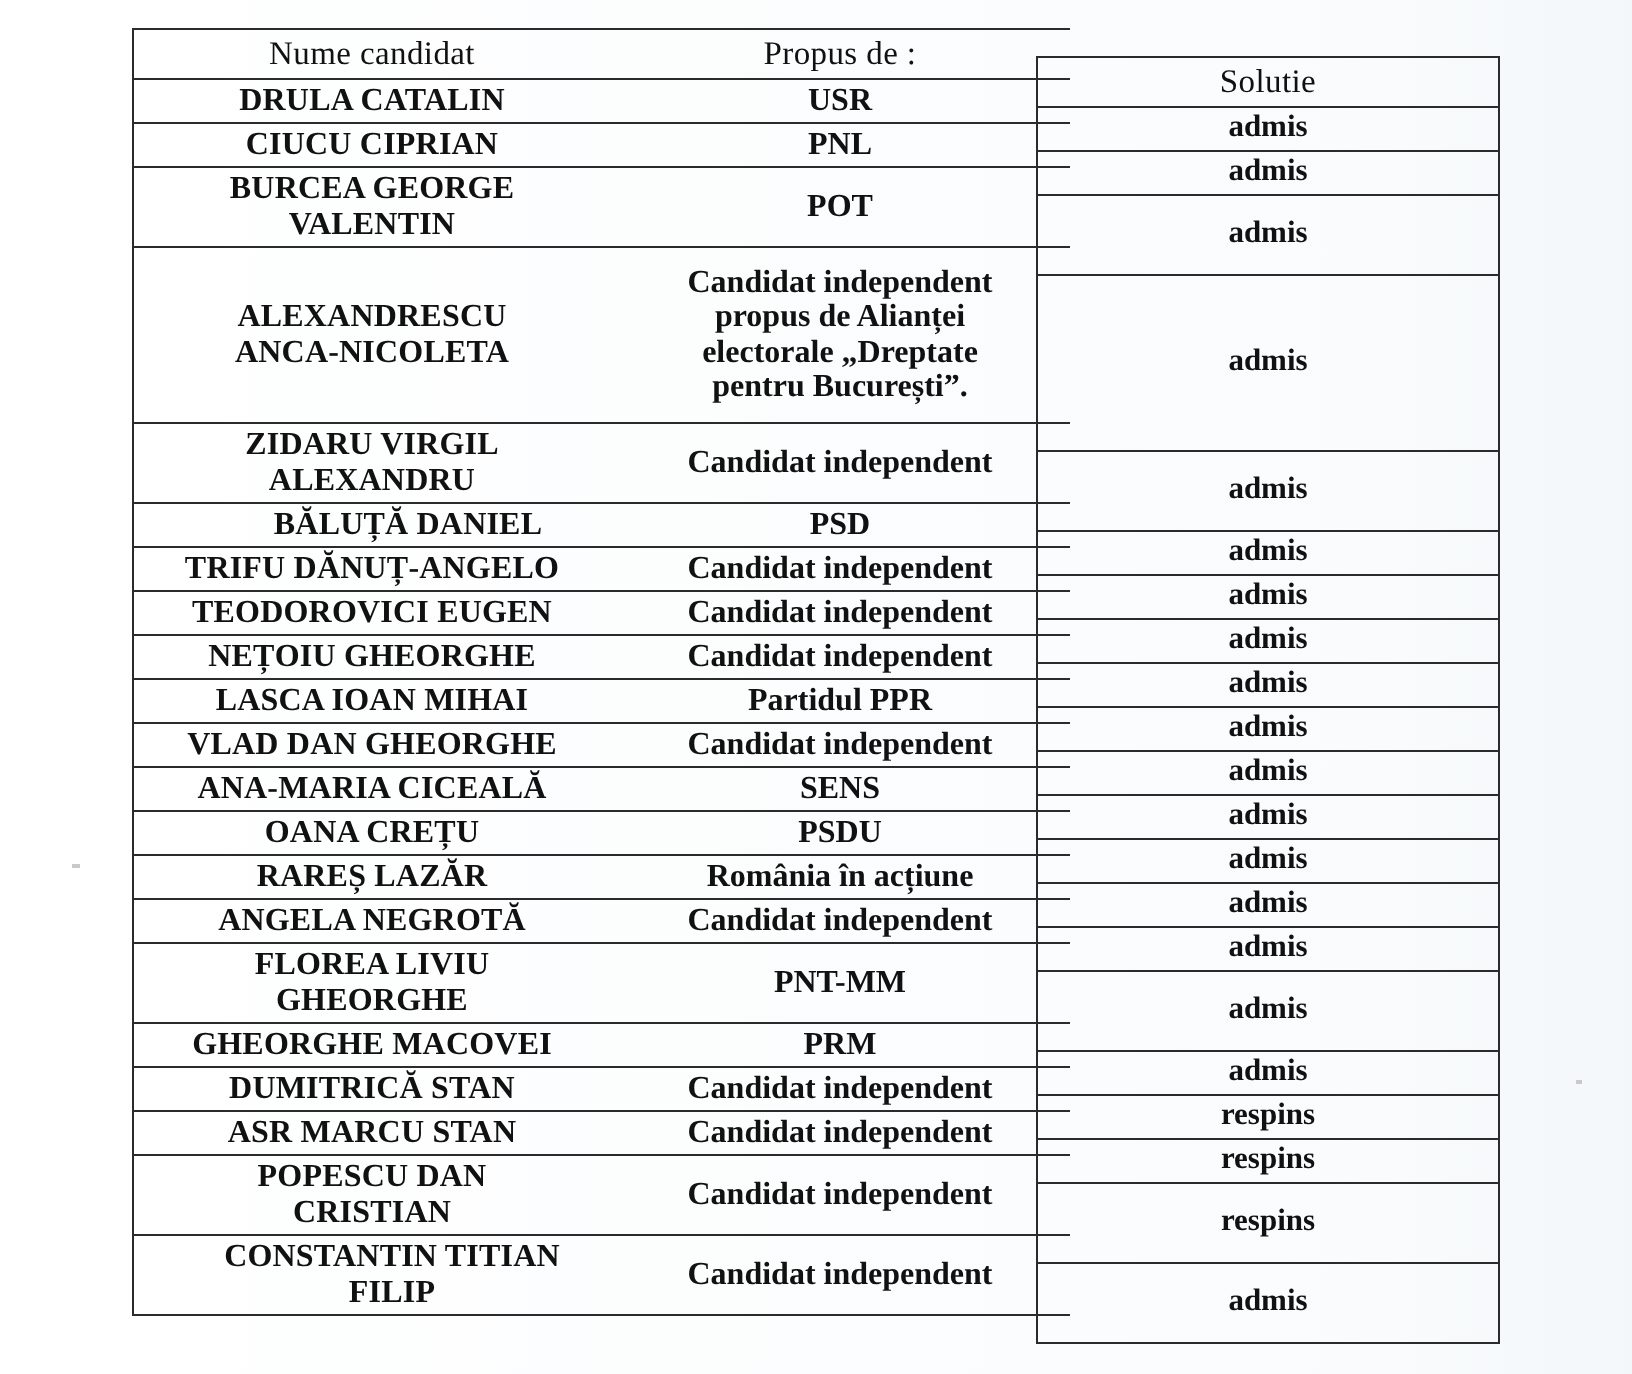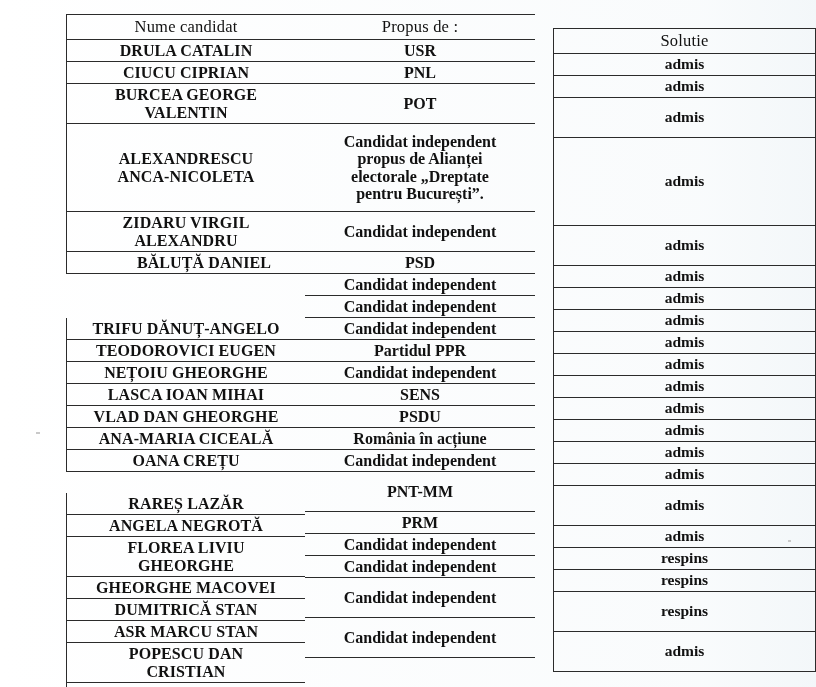--- a/index.html
+++ b/index.html
@@ -39,21 +39,21 @@
   }
 
   
   .col {
     position: absolute;
     top: 0;
     box-sizing: border-box;
   }
   .col-name   { left: 0px;   width: 239px; }
   .col-party  { left: 239px; width: 230px; }
-  .col-sol    { left: 487px; width: 263px; }
+  .col-sol    { left: 452px; width: 232px; }
 
   .cell {
     box-sizing: border-box;
     border-left: 1.5px solid #2b2b2b;
     border-right: 1.5px solid #2b2b2b;
     border-bottom: 1.5px solid #2b2b2b;
     display: flex;
     align-items: center;
     justify-content: center;
     text-align: center;
@@ -103,28 +103,28 @@
       <div class="cell topline head" style="height: 26px;">Nume candidat</div>
       <div class="cell name" style="height: 22px;">DRULA CATALIN</div>
       <div class="cell name" style="height: 22px;">CIUCU CIPRIAN</div>
       <div class="cell name multi" style="height: 40px;">BURCEA GEORGE
 VALENTIN</div>
       <div class="cell name multi" style="height: 88px;">ALEXANDRESCU
 ANCA-NICOLETA</div>
       <div class="cell name multi" style="height: 40px;">ZIDARU VIRGIL
 ALEXANDRU</div>
       <div class="cell name" style="height: 22px; padding-left: 40px;">BĂLUȚĂ DANIEL</div>
-      <div class="cell name" style="height: 22px; margin-top: 44px;">TRIFU DĂNUȚ-ANGELO</div>
+      <div class="cell name" style="height: 22px;">TRIFU DĂNUȚ-ANGELO</div>
       <div class="cell name" style="height: 22px;">TEODOROVICI EUGEN</div>
       <div class="cell name" style="height: 22px;">NEȚOIU GHEORGHE</div>
       <div class="cell name" style="height: 22px;">LASCA IOAN MIHAI</div>
       <div class="cell name" style="height: 22px;">VLAD DAN GHEORGHE</div>
       <div class="cell name" style="height: 22px;">ANA-MARIA CICEALĂ</div>
       <div class="cell name" style="height: 22px;">OANA CREȚU</div>
-      <div class="cell name" style="height: 22px; margin-top: 21px;">RAREȘ LAZĂR</div>
+      <div class="cell name" style="height: 22px;">RAREȘ LAZĂR</div>
       <div class="cell name" style="height: 22px;">ANGELA NEGROTĂ</div>
       <div class="cell name multi" style="height: 40px;">FLOREA LIVIU
 GHEORGHE</div>
       <div class="cell name" style="height: 22px;">GHEORGHE MACOVEI</div>
       <div class="cell name" style="height: 22px;">DUMITRICĂ STAN</div>
       <div class="cell name" style="height: 22px;">ASR MARCU STAN</div>
       <div class="cell name multi" style="height: 40px;">POPESCU DAN
 CRISTIAN</div>
       <div class="cell name multi" style="height: 40px; padding-left: 24px;">CONSTANTIN TITIAN
 FILIP</div>

